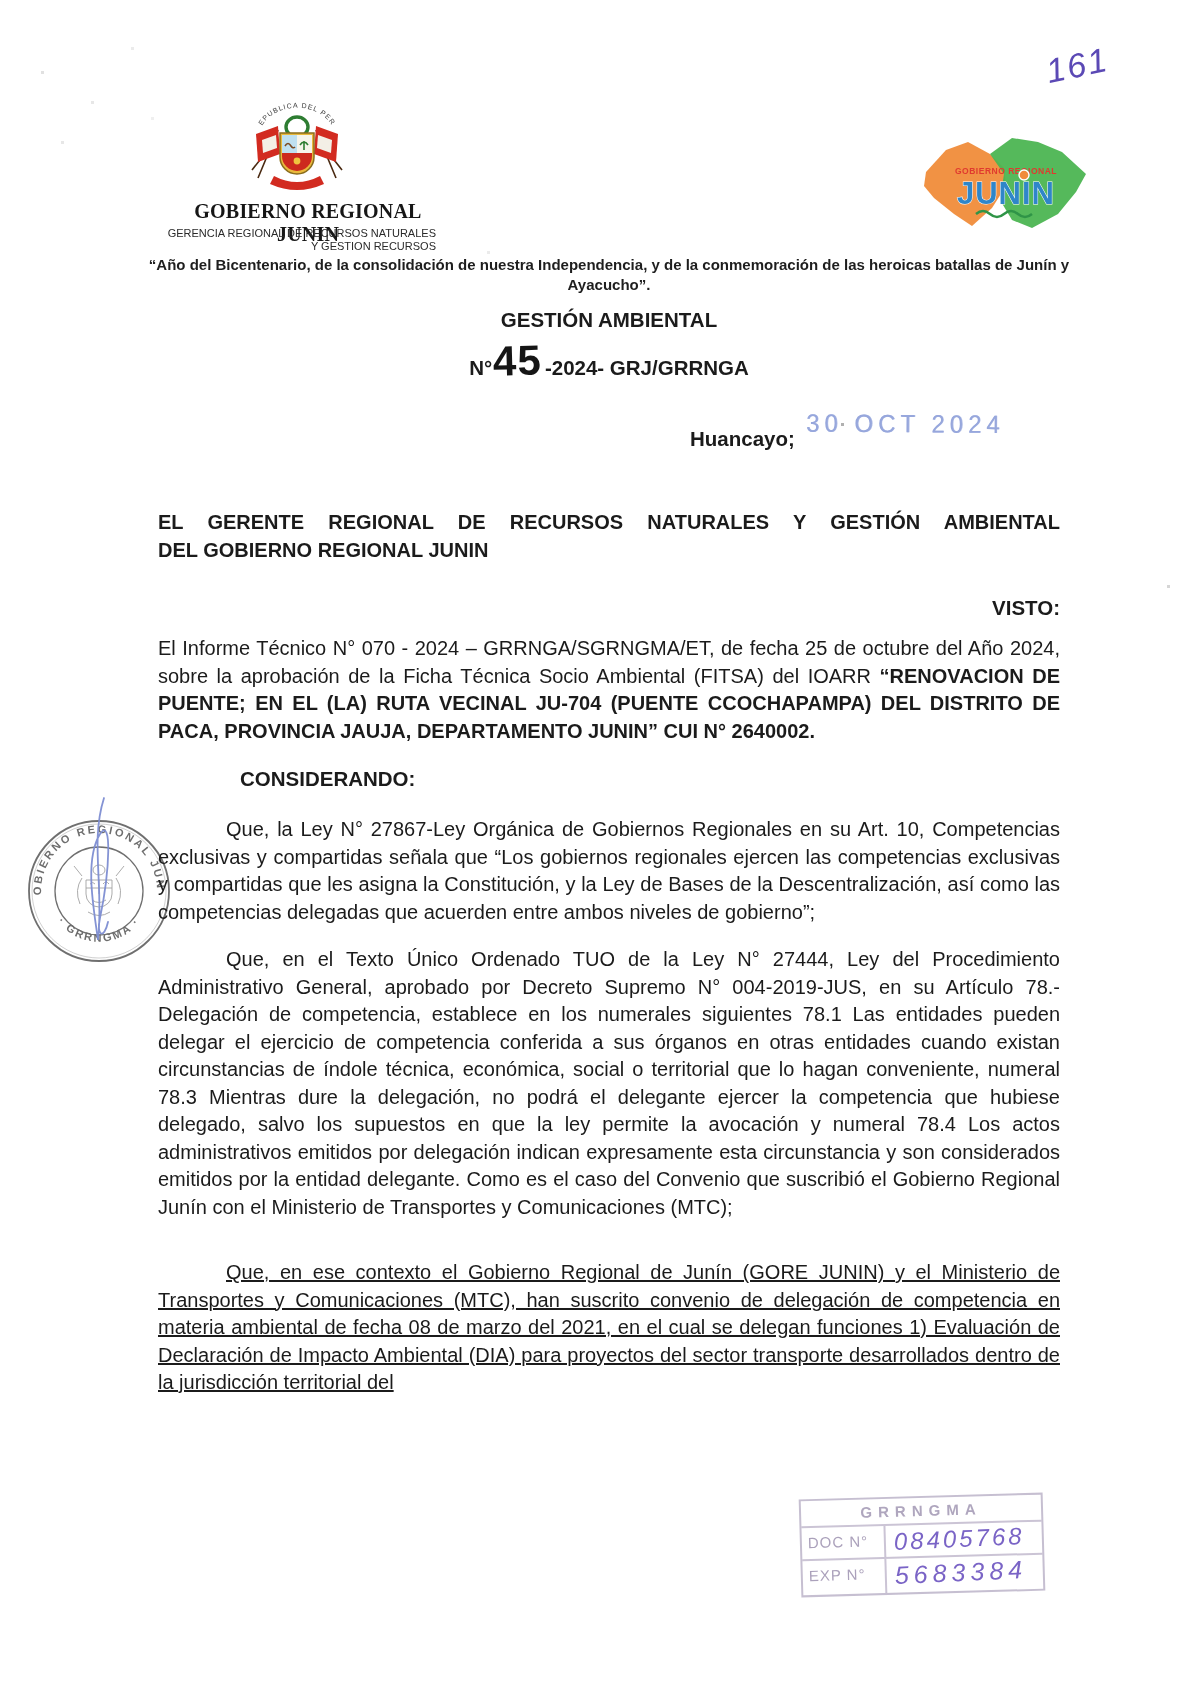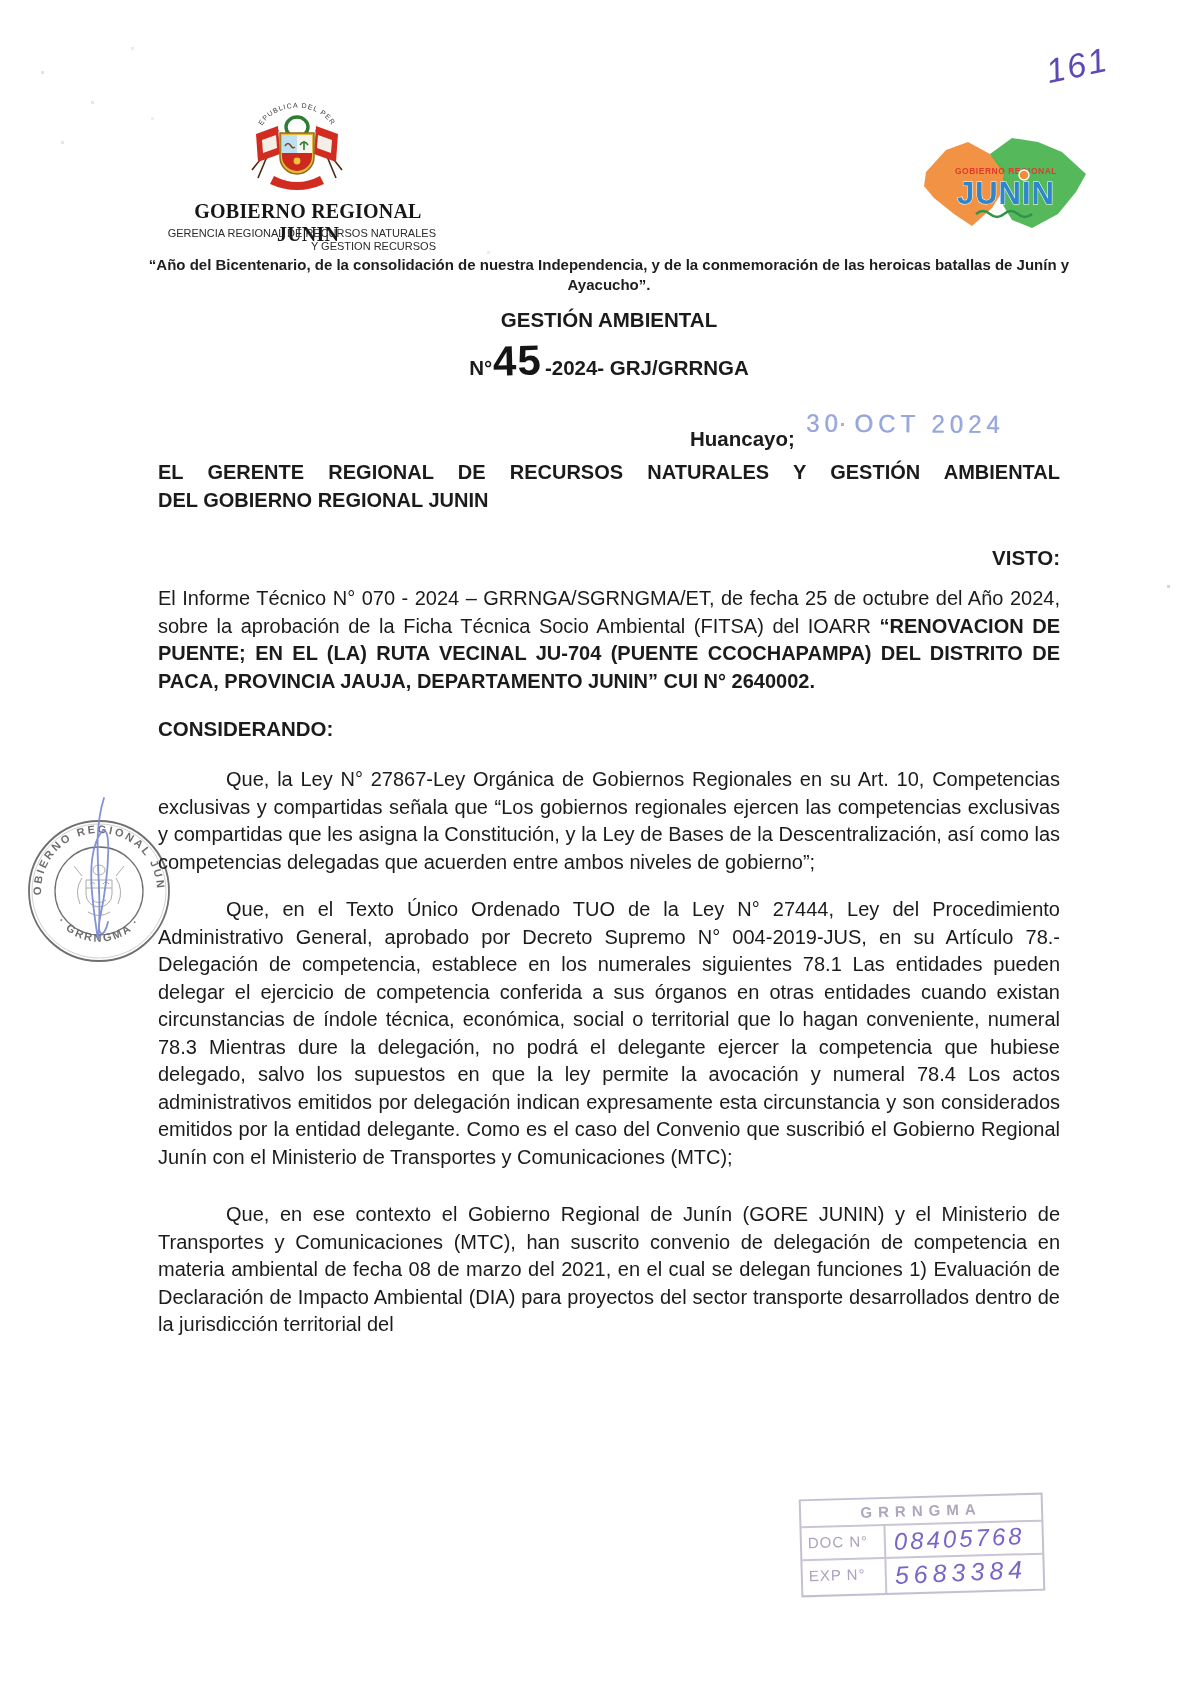--- a/index.html
+++ b/index.html
@@ -26,29 +26,29 @@
   .numline{margin-top:4px;display:flex;justify-content:center;align-items:baseline;
     font-weight:bold;font-size:20.5px;}
   .stamp45{font-size:42px;letter-spacing:1px;display:inline-block;
     transform:rotate(-1.5deg);margin:0 3px 0 1px;color:#151515;
     text-shadow:1px 0 0 rgba(255,255,255,.25);}
   .dateline{margin-top:22px;height:34px;position:relative;font-weight:bold;font-size:20.5px;}
   .place{position:absolute;left:532px;top:20px;}
   .datestamp{position:absolute;left:648px;top:3px;font-weight:normal;
     font-size:24px;letter-spacing:5px;color:#8fa0da;opacity:.92;
     transform:rotate(.4deg) scaleY(1.05);text-shadow:.6px 0 0 #aab8e4;}
-  .issuer{margin-top:18px;font-weight:bold;font-size:20px;line-height:27.5px;}
+  .issuer{margin-top:68px;font-weight:bold;font-size:20px;line-height:27.5px;}
   .force-just{text-align:justify;text-align-last:justify;}
   .label-head{margin-top:32px;margin-left:82px;font-weight:bold;font-size:20.5px;text-align:right;}
-  .label-head2{margin-top:22px;font-weight:bold;font-size:20.5px;}
+  .label-head2{margin-top:22px;margin-left:82px;font-weight:bold;font-size:20.5px;}
   .para{margin-top:15px;font-size:20px;line-height:27.5px;text-align:justify;}
   .para.indent{text-indent:68px;}
   .p-ley{margin-top:25px;}
   .p-tuo{margin-top:20px;}
-  .p-gore{margin-top:30px;}
+  .p-gore{margin-top:38px;text-decoration:underline;}
   .b{font-weight:bold;}
   
   .round-stamp{position:absolute;left:16px;top:808px;width:166px;height:166px;z-index:1;opacity:.78;}
   .signature{position:absolute;left:70px;top:790px;width:64px;height:172px;z-index:3;}
   
   .doc-stamp{position:absolute;left:800px;top:1496px;width:240px;z-index:2;
     transform:rotate(-1.6deg);border:2px solid rgba(152,138,172,.55);background:rgba(255,255,255,0);}
   .ds-head{height:25px;border-bottom:2px solid rgba(152,138,172,.5);text-align:center;
     font-weight:bold;font-size:15px;letter-spacing:6px;color:rgba(148,136,168,.75);line-height:25px;}
   .ds-row{display:flex;border-bottom:2px solid rgba(152,138,172,.5);}

